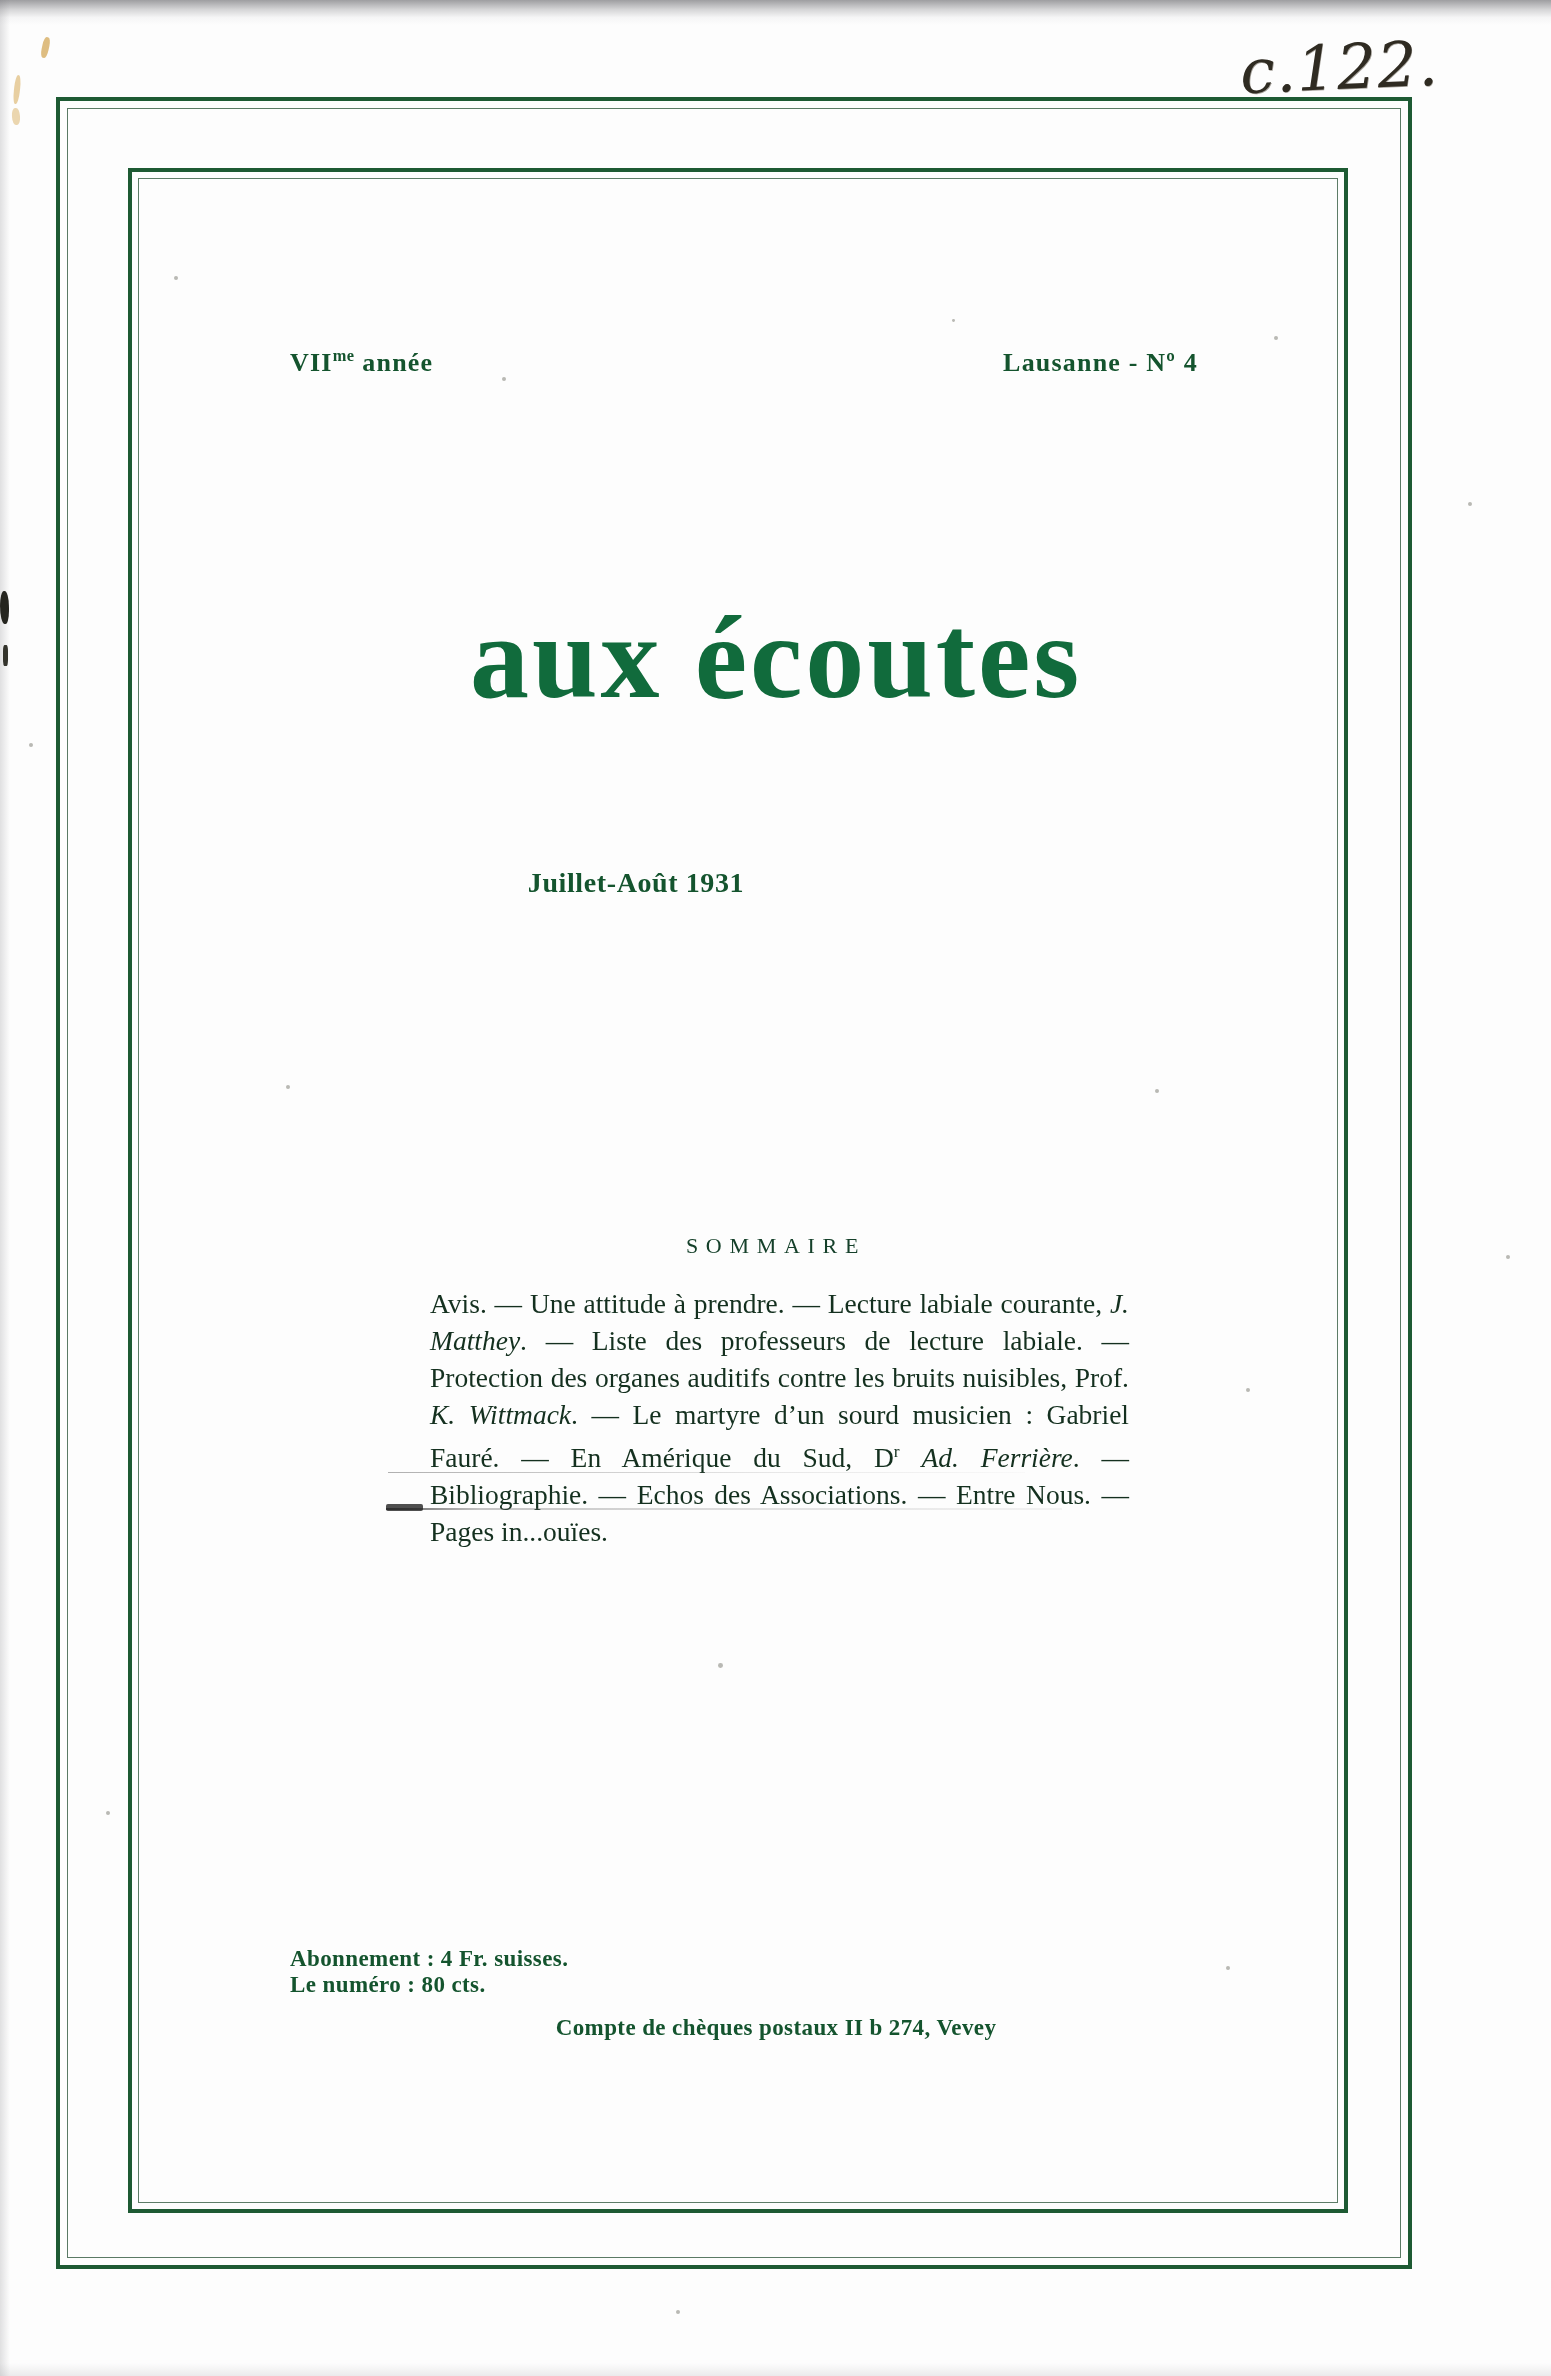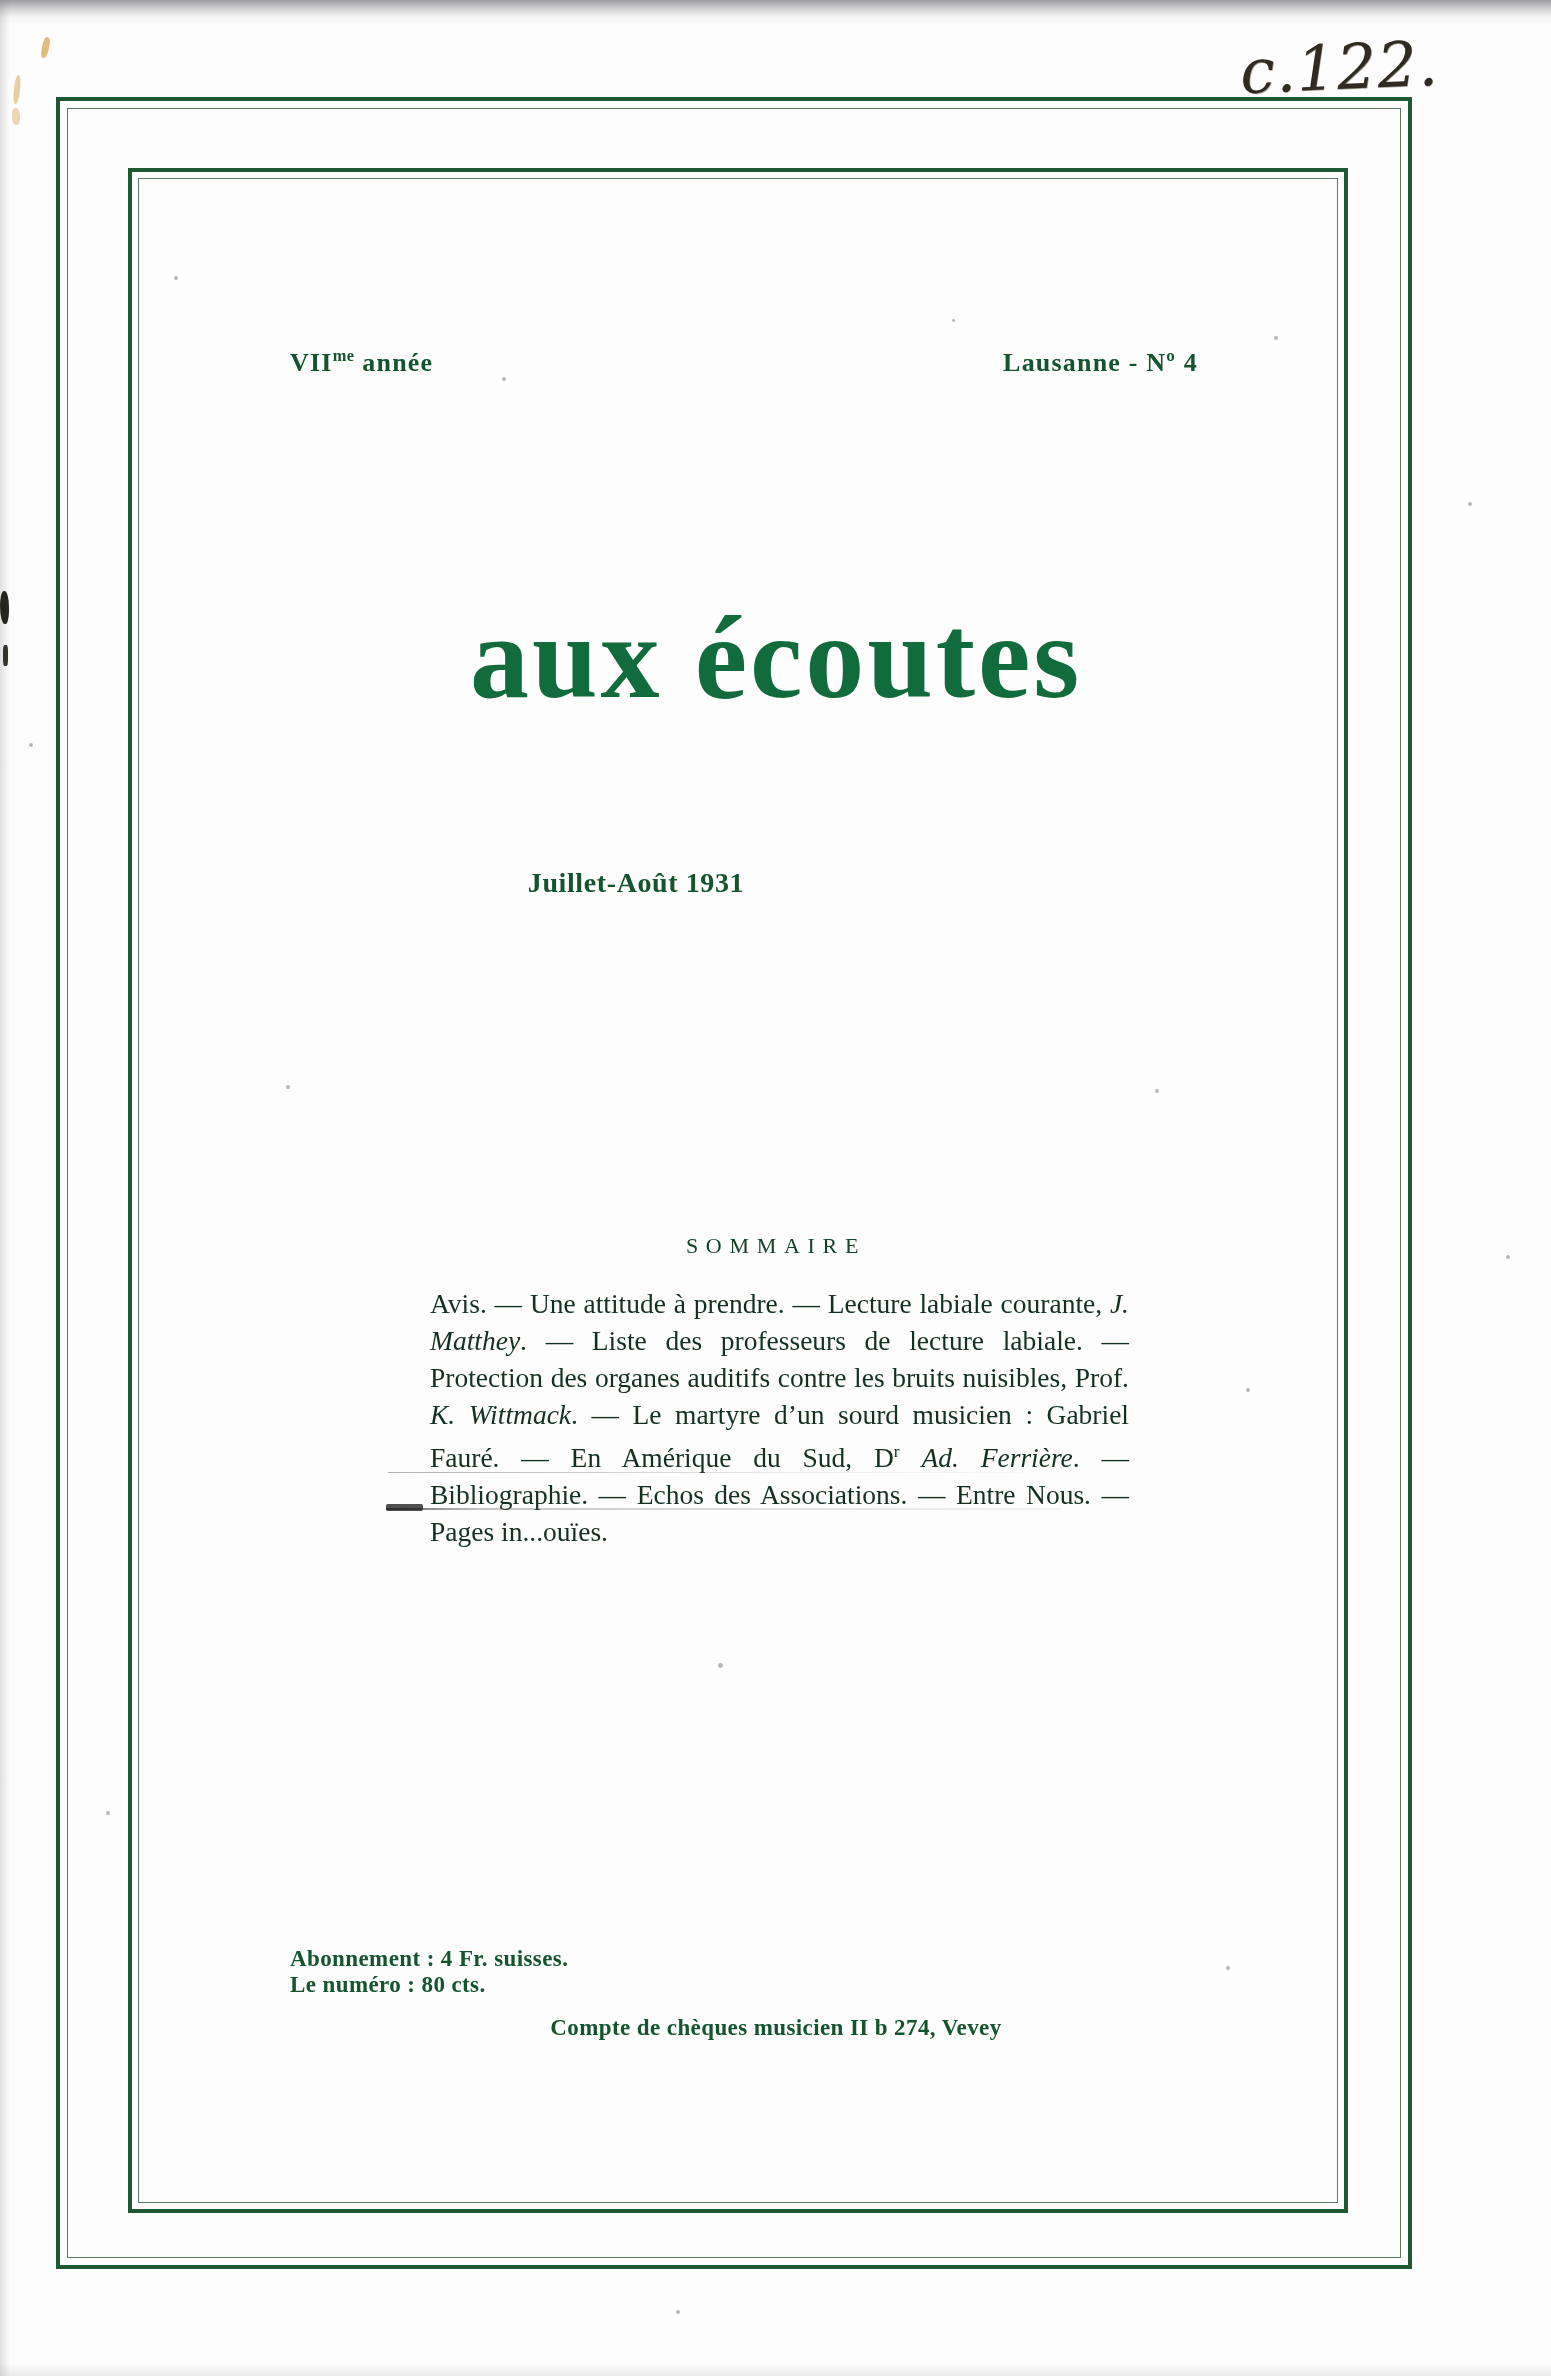--- a/index.html
+++ b/index.html
@@ -314,16 +314,16 @@
 
   <div class="sommaire-body"><span>Avis. — Une attitude à prendre. — Lecture labiale courante, </span><i>J. Matthey</i><span>. — Liste des professeurs de lecture labiale. — Protection des organes auditifs contre les bruits nuisibles, Prof. </span><i>K. Wittmack</i><span>. — Le martyre d’un sourd musicien : Gabriel Fauré. — En Amérique du Sud, D</span><sup>r</sup><span> </span><i>Ad. Ferrière</i><span>. — Bibliographie. — Echos des Associations. — Entre Nous. — Pages in...ouïes.</span></div>
 
   <div class="pencil-rule-2"></div>
   <div class="pencil-rule-1"></div>
 
   <div class="footer-row">
     <div>Abonnement : 4 Fr. suisses.</div>
     <div>Le numéro : 80 cts.</div>
   </div>
-  <div class="footer-ccp">Compte de chèques musicien II b 274, Vevey</div>
+  <div class="footer-ccp">Compte de chèques postaux II b 274, Vevey</div>
 
 </div>
 
 
 </body></html>

